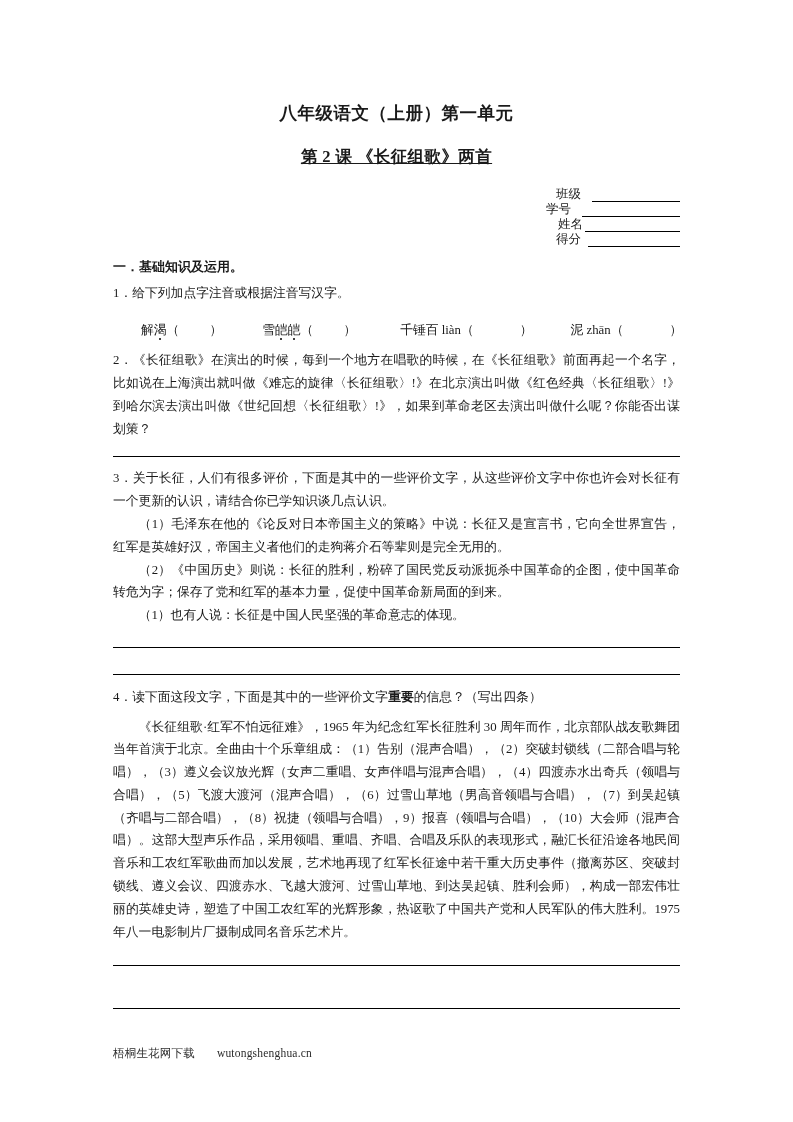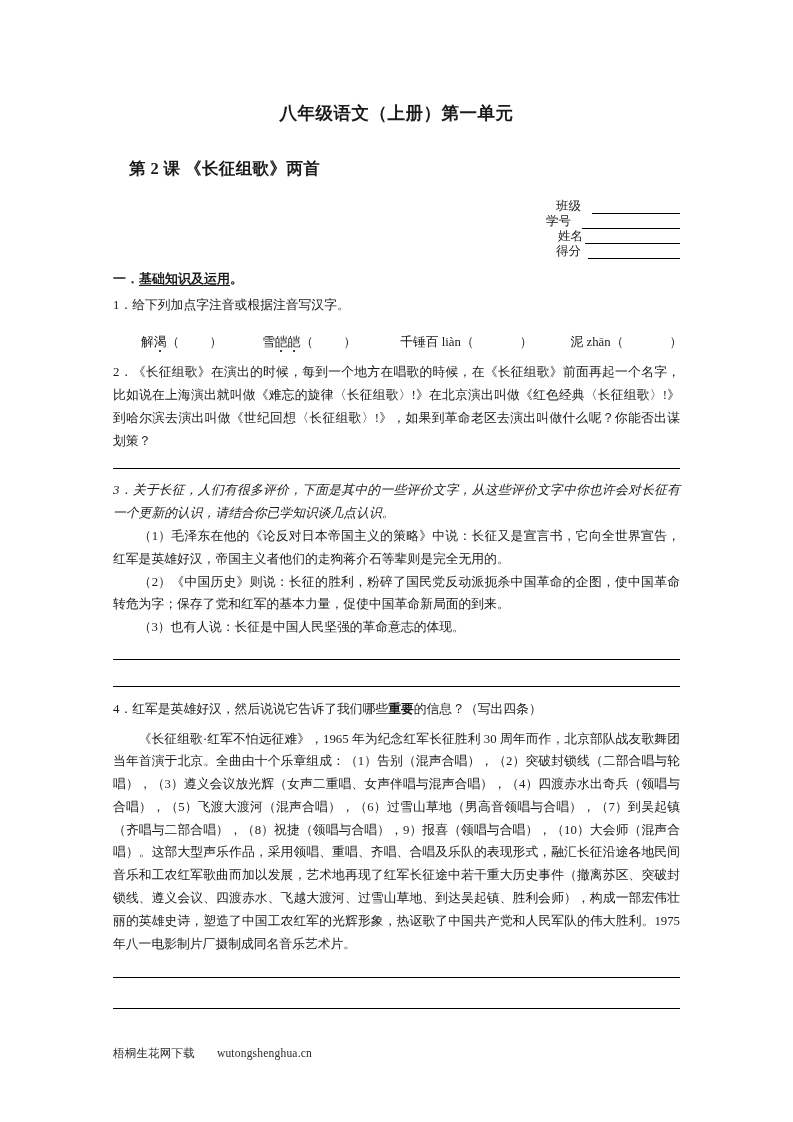--- a/index.html
+++ b/index.html
@@ -35,26 +35,28 @@
   .doc-title {
     text-align: center;
     font-weight: bold;
     font-size: 17.5px;
     letter-spacing: 0.5px;
     margin: 0;
     padding-top: 103px;
     line-height: 1.2;
   }
   .doc-subtitle {
+    text-align: center;
     font-weight: bold;
     font-size: 16.5px;
     letter-spacing: 0.4px;
-    margin: 16px;
+    margin: 4px;
     padding-top: 19px;
     line-height: 1.2;
+    text-decoration: underline;
   }
 
   
   .info-row {
     display: flex;
     align-items: flex-end;
     margin-top: 20px;
     font-size: 12.5px;
     line-height: 1.2;
     flex-direction: column;
@@ -79,32 +81,31 @@
   .f-score  { margin-left: 42px; }
 
   
   .section-heading {
     font-size: 13px;
     font-weight: bold;
     margin-top: 11px;
     line-height: 1.35;
   }
   .section-heading .u {
-    text-decoration: underline;
     text-underline-offset: 2px;
   }
 
   .q {
     font-size: 12.8px;
     line-height: 1.78;
     text-align: justify;
     text-justify: inter-ideograph;
     margin-top: 7px;
   }
-  .q.tight { margin-top: 2px; font-style: italic; }
+  .q.tight { margin-top: 2px; }
   .indent2 { text-indent: 2em; }
   .sub-item {
     font-size: 12.8px;
     line-height: 1.78;
     text-align: justify;
     text-justify: inter-ideograph;
     text-indent: 2em;
     margin: 0;
   }
 
@@ -222,29 +223,29 @@
     <div class="answer-lines answer-block-1">
       <div class="answer-line"></div>
     </div>
 
     <div class="q tight">
       <span>3．</span><span>关于长征，人们有很多评价，下面是其中的一些评价文字，从这些评价文字中你也许会对长征有一个更新的认识，请结合你已学知识谈几点认识。</span>
     </div>
 
     <div class="sub-item">（1）毛泽东在他的《论反对日本帝国主义的策略》中说：长征又是宣言书，它向全世界宣告，红军是英雄好汉，帝国主义者他们的走狗蒋介石等辈则是完全无用的。</div>
     <div class="sub-item">（2）《中国历史》则说：长征的胜利，粉碎了国民党反动派扼杀中国革命的企图，使中国革命转危为字；保存了党和红军的基本力量，促使中国革命新局面的到来。</div>
-    <div class="sub-item">（3）也有人说：长征是中国人民坚强的革命意志的体现。</div>
+    <div class="sub-item">（1）也有人说：长征是中国人民坚强的革命意志的体现。</div>
 
     <div class="answer-lines answer-block-2">
       <div class="answer-line"></div>
       <div class="answer-line"></div>
     </div>
 
     <div class="q">
-      <span>4．</span><span>红军是英雄好汉，然后说说它告诉了我们哪些</span><b class="em">重要</b><span>的信息？（写出四条）</span>
+      <span>4．</span><span>读下面这段文字，下面是其中的一些评价文字</span><b class="em">重要</b><span>的信息？（写出四条）</span>
     </div>
 
     <div class="q indent2">《长征组歌·红军不怕远征难》，1965 年为纪念红军长征胜利 30 周年而作，北京部队战友歌舞团当年首演于北京。全曲由十个乐章组成：（1）告别（混声合唱），（2）突破封锁线（二部合唱与轮唱），（3）遵义会议放光辉（女声二重唱、女声伴唱与混声合唱），（4）四渡赤水出奇兵（领唱与合唱），（5）飞渡大渡河（混声合唱），（6）过雪山草地（男高音领唱与合唱），（7）到吴起镇（齐唱与二部合唱），（8）祝捷（领唱与合唱），9）报喜（领唱与合唱），（10）大会师（混声合唱）。这部大型声乐作品，采用领唱、重唱、齐唱、合唱及乐队的表现形式，融汇长征沿途各地民间音乐和工农红军歌曲而加以发展，艺术地再现了红军长征途中若干重大历史事件（撤离苏区、突破封锁线、遵义会议、四渡赤水、飞越大渡河、过雪山草地、到达吴起镇、胜利会师），构成一部宏伟壮丽的英雄史诗，塑造了中国工农红军的光辉形象，热讴歌了中国共产党和人民军队的伟大胜利。1975 年八一电影制片厂摄制成同名音乐艺术片。</div>
 
     <div class="answer-lines answer-block-3">
       <div class="answer-line"></div>
     </div>
 
   </div>
 

